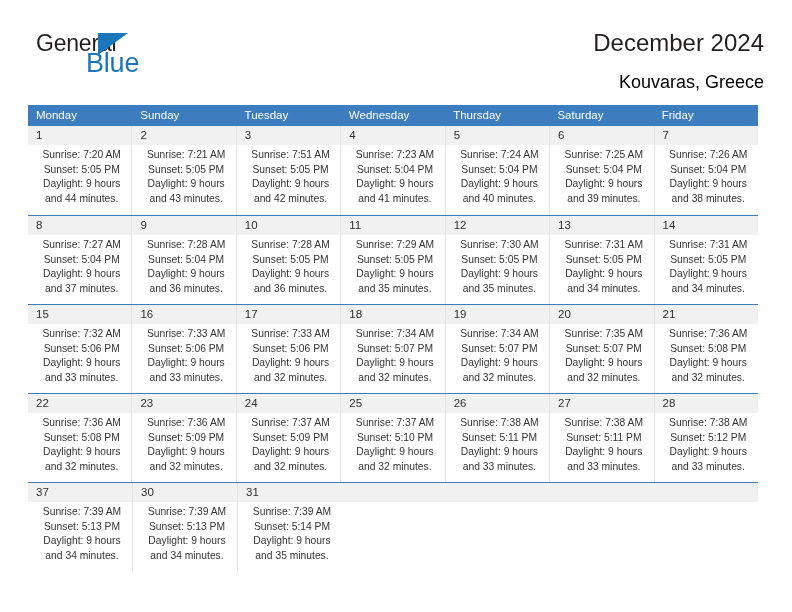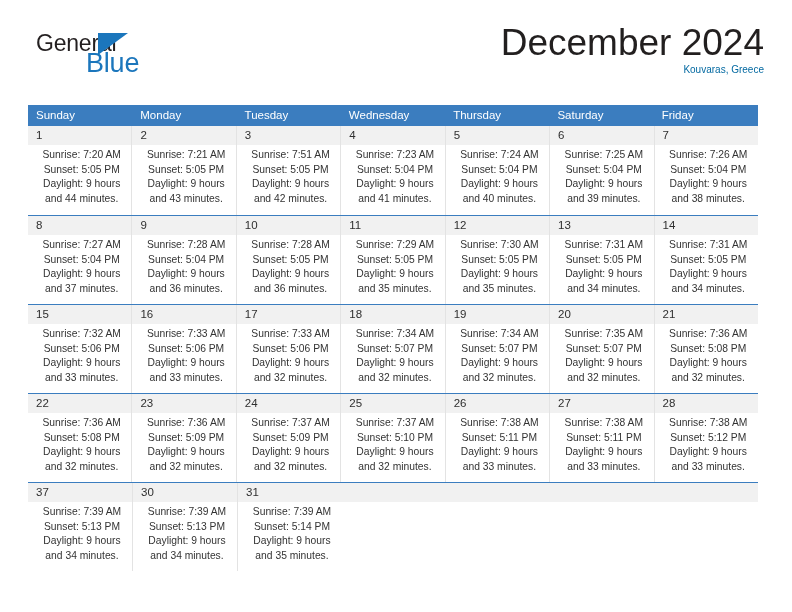--- a/index.html
+++ b/index.html
@@ -63,30 +63,30 @@
     border-bottom: 22px solid transparent;
   }
 
   .title-wrap {
     position: absolute;
     right: 0;
     top: 0;
     text-align: right;
   }
   .cal-title {
-    font-size: 37px;
+    font-size: 24px;
     color: #221f1f;
     line-height: 34px;
     white-space: nowrap;
   }
   .cal-subtitle {
-    font-size: 10px;
-    color: #0369a1;
+    font-size: 18px;
+    color: #000000;
     line-height: 20px;
-    margin-top: 0;
+    margin-top: 12px;
     white-space: nowrap;
   }
 
   
   .calendar {
     position: absolute;
     left: 28px;
     top: 105px;
     width: 730px;
   }
@@ -175,22 +175,22 @@
     <div class="title-wrap">
       <div class="cal-title">December 2024</div>
       <div class="cal-subtitle">Kouvaras, Greece</div>
     </div>
 
   </div>
 
   <div class="calendar">
 
     <div class="weekday-row">
+      <div class="weekday-cell">Monday</div>
       <div class="weekday-cell">Sunday</div>
-      <div class="weekday-cell">Monday</div>
       <div class="weekday-cell">Tuesday</div>
       <div class="weekday-cell">Wednesday</div>
       <div class="weekday-cell">Thursday</div>
       <div class="weekday-cell">Saturday</div>
       <div class="weekday-cell">Friday</div>
     </div>
 
     <div class="week-row first">
       <div class="daynum-band"></div>
       <div class="day-cells">

